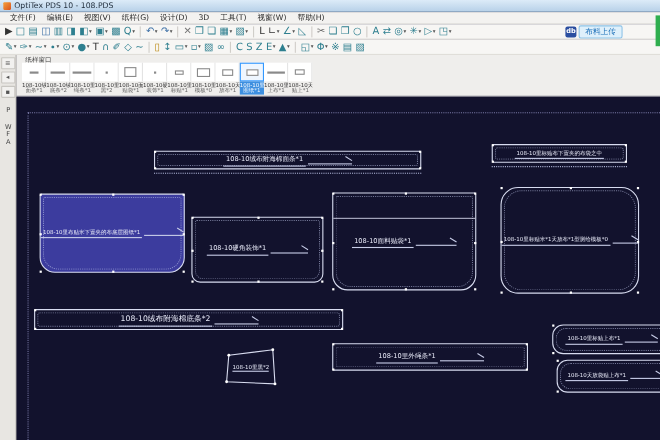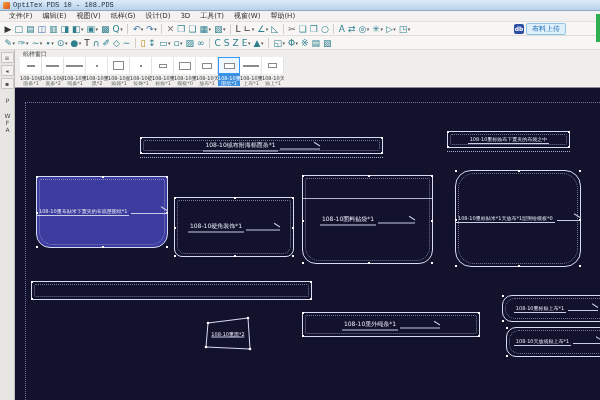--- a/index.html
+++ b/index.html
@@ -1,21 +1,21 @@
 <!DOCTYPE html>
 <html><head>
 <meta charset="utf-8">
 <style>
   html,body{margin:0;padding:0;background:#222;}
   #app{position:relative;width:600px;height:400px;overflow:hidden;
        font-family:"DejaVu Sans",sans-serif;background:#12122d;user-select:none;}
   
   #titlebar{position:absolute;left:0;top:0;width:600px;height:11px;
     background:linear-gradient(#dcebf8,#b9d2e9);border-bottom:1px solid #8fa9c4;
-    display:flex;align-items:center;padding-left:3px;box-sizing:border-box;font-family:Liberation Mono, monospace;}
+    display:flex;align-items:center;padding-left:3px;box-sizing:border-box;}
   #app-icon{width:7px;height:7px;background:linear-gradient(135deg,#f5a13c,#d9531e);
     border-radius:1px;margin-right:3px;}
   #win-title{font-size:7px;color:#24313f;white-space:nowrap;}
   #edge-artifact{position:absolute;left:596px;top:14px;width:4px;height:28px;background:#2fae4f;}
   
   #menubar{position:absolute;left:0;top:11px;width:600px;height:11px;background:#f3f2f0;
     border-bottom:1px solid #e2e0dd;display:flex;align-items:center;padding-left:4px;box-sizing:border-box;}
   .menu-item{font-size:7px;color:#2a2a2a;padding:16px 5px;white-space:nowrap;cursor:default;}
   
   .toolbar{position:absolute;left:0;width:600px;height:14px;background:#f7f6f4;
@@ -527,20 +527,24 @@
           <span>108-10里标贴米*1天放布*1型测绘模板*0</span>
           <div class="grain" style="width: 35px;"></div>
         </div>
       </div>
       <div class="piece" style="left: 31px; top: 281px; width: 281px; height: 19px; border-radius: 2px;">
         <div class="inset"></div>
         <div class="dot" style="left: -1px; top: -1px;"></div>
         <div class="dot" style="left: 278px; top: -1px;"></div>
         <div class="dot" style="left: -1px; top: 16px;"></div>
         <div class="dot" style="left: 278px; top: 16px;"></div>
+        <div class="lab" style="font-size: 7px;">
+          <span>108-10绒布附海棉底条*2</span>
+          <div class="grain" style="width: 40px;"></div>
+        </div>
       </div>
       <div class="piece-svg" style="left: 200px; top: 314px; width: 56px; height: 40px;"><svg width="56" height="40" style="overflow: visible;">
           <polygon points="8,9 48,4 50,35 6,33" fill="none" stroke="#d8dcf0" stroke-width="1"></polygon>
           <circle cx="8" cy="9" r="1.3" fill="#fff"></circle>
           <circle cx="48" cy="4" r="1.3" fill="#fff"></circle>
           <circle cx="50" cy="35" r="1.3" fill="#fff"></circle>
           <circle cx="6" cy="33" r="1.3" fill="#fff"></circle>
         </svg><div class="tz-lab">108-10里黑*2</div></div>
       <div class="piece" style="left: 302px; top: 312px; width: 178px; height: 25px; border-radius: 2px;">
         <div class="inset"></div>

